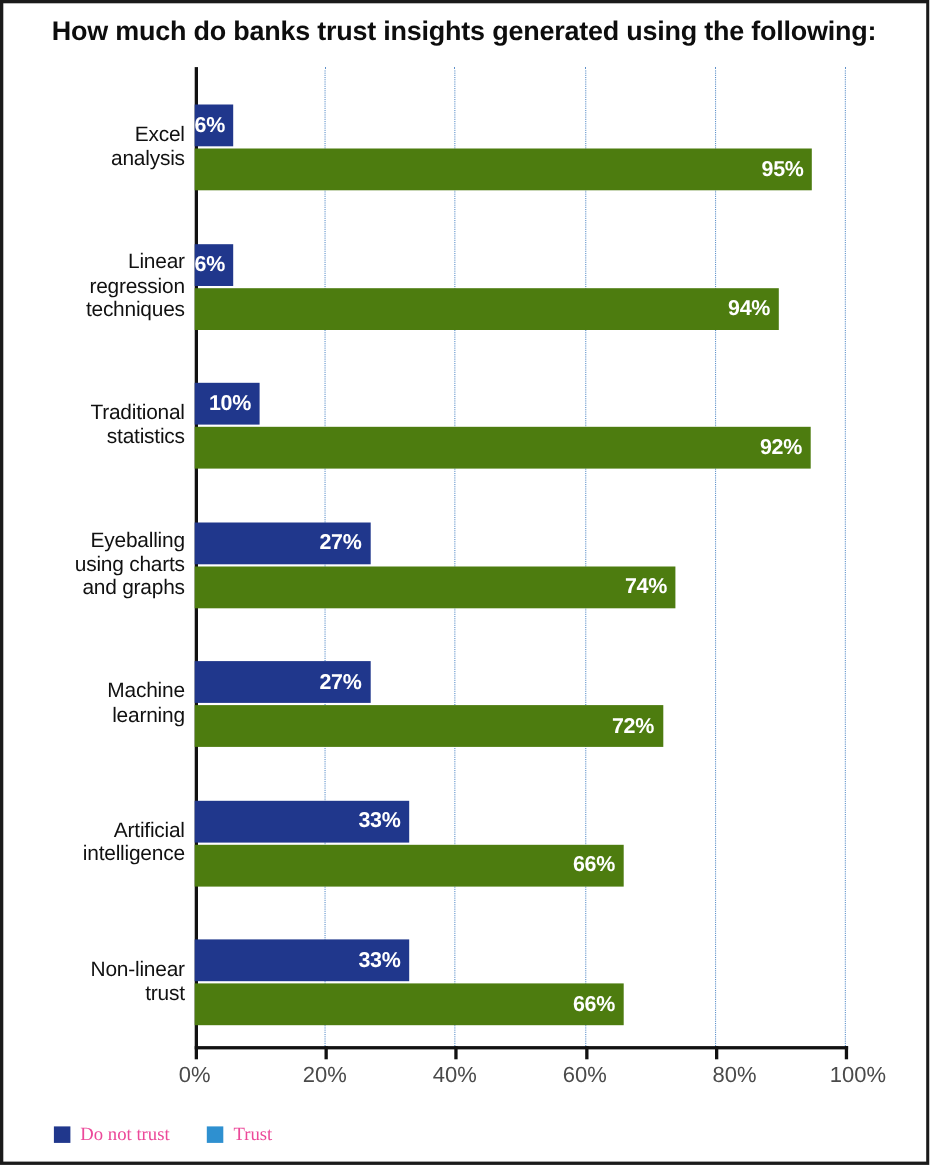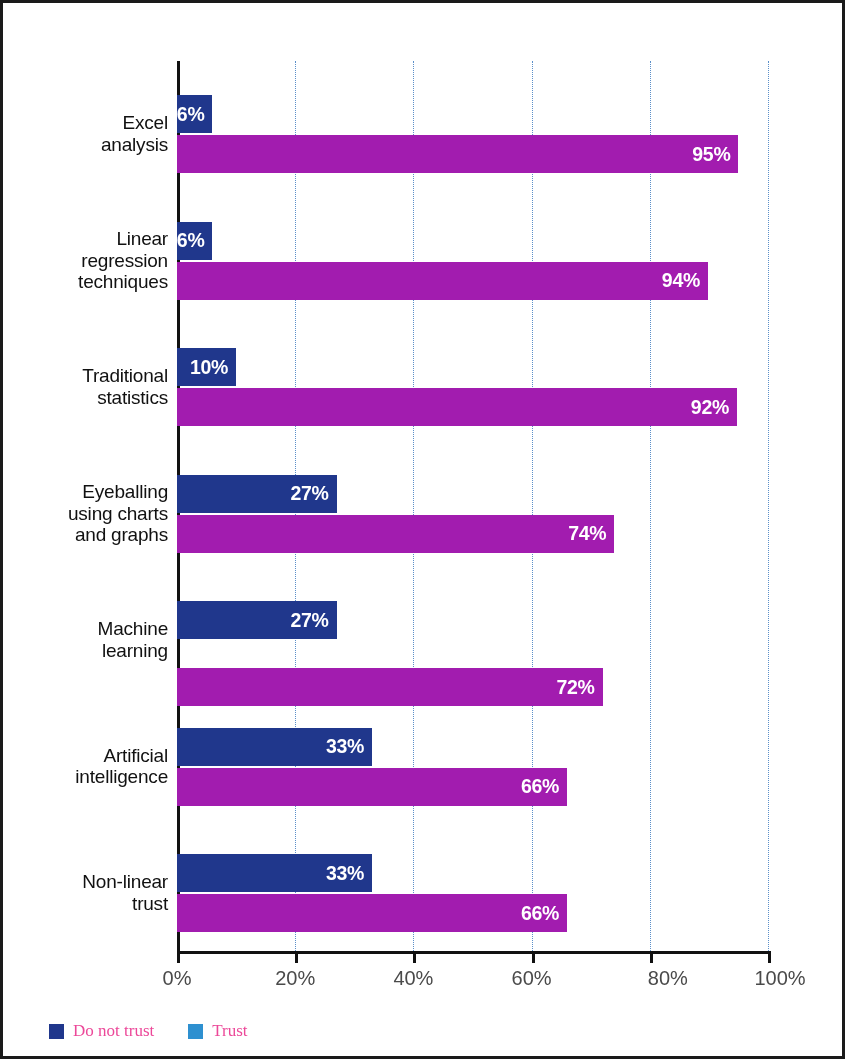--- a/index.html
+++ b/index.html
@@ -77,21 +77,21 @@
   .bar {
     position: absolute;
     left: 0;
     height: 38px;
     display: flex;
     align-items: center;
     justify-content: flex-end;
     box-sizing: border-box;
   }
   .bar.dark  { background: #20378c; }
-  .bar.light { background: #a21caf; justify-content: flex-end; }
+  .bar.light { background: #4d7c0f; justify-content: flex-end; }
   .bar-label {
     font-size: 19.5px;
     font-weight: bold;
     color: #ffffff;
     padding-right: 8px;
     letter-spacing: -0.3px;
     white-space: nowrap;
     font-family: "Liberation Sans", sans-serif;
   }
   .cat-label-box {
@@ -130,20 +130,21 @@
     color: #ec4899;
     font-family: "Liberation Serif", serif;
     white-space: nowrap;
   }
 </style>
 </head>
 <body>
 
 <div id="figure">
 
+  <div id="chart-title">How much do banks trust insights generated using the following:</div>
 
   <div id="y-axis-line"></div>
   <div id="x-axis-line"></div>
 
   <div id="gridlines">
       <div class="gridline" style="left: 292.2px; top: 58px;"></div>
       <div class="gridline" style="left: 410.4px; top: 58px;"></div>
       <div class="gridline" style="left: 528.6px; top: 58px;"></div>
       <div class="gridline" style="left: 646.8px; top: 58px;"></div>
       <div class="gridline" style="left: 765px; top: 58px;"></div>
@@ -183,21 +184,21 @@
       </div>
       <div class="bar dark" style="left: 174px; top: 471.5px; width: 159.57px;">
         <span class="bar-label">27%</span>
       </div>
       <div class="bar light" style="left: 174px; top: 511.5px; width: 437.34px;">
         <span class="bar-label">74%</span>
       </div>
       <div class="bar dark" style="left: 174px; top: 598px; width: 159.57px;">
         <span class="bar-label">27%</span>
       </div>
-      <div class="bar light" style="left: 174px; top: 638px; width: 425.52px; margin-top: 27px;">
+      <div class="bar light" style="left: 174px; top: 638px; width: 425.52px;">
         <span class="bar-label">72%</span>
       </div>
       <div class="bar dark" style="left: 174px; top: 724.5px; width: 195.03px;">
         <span class="bar-label">33%</span>
       </div>
       <div class="bar light" style="left: 174px; top: 764.5px; width: 390.06px;">
         <span class="bar-label">66%</span>
       </div>
       <div class="bar dark" style="left: 174px; top: 851px; width: 195.03px;">
         <span class="bar-label">33%</span>

